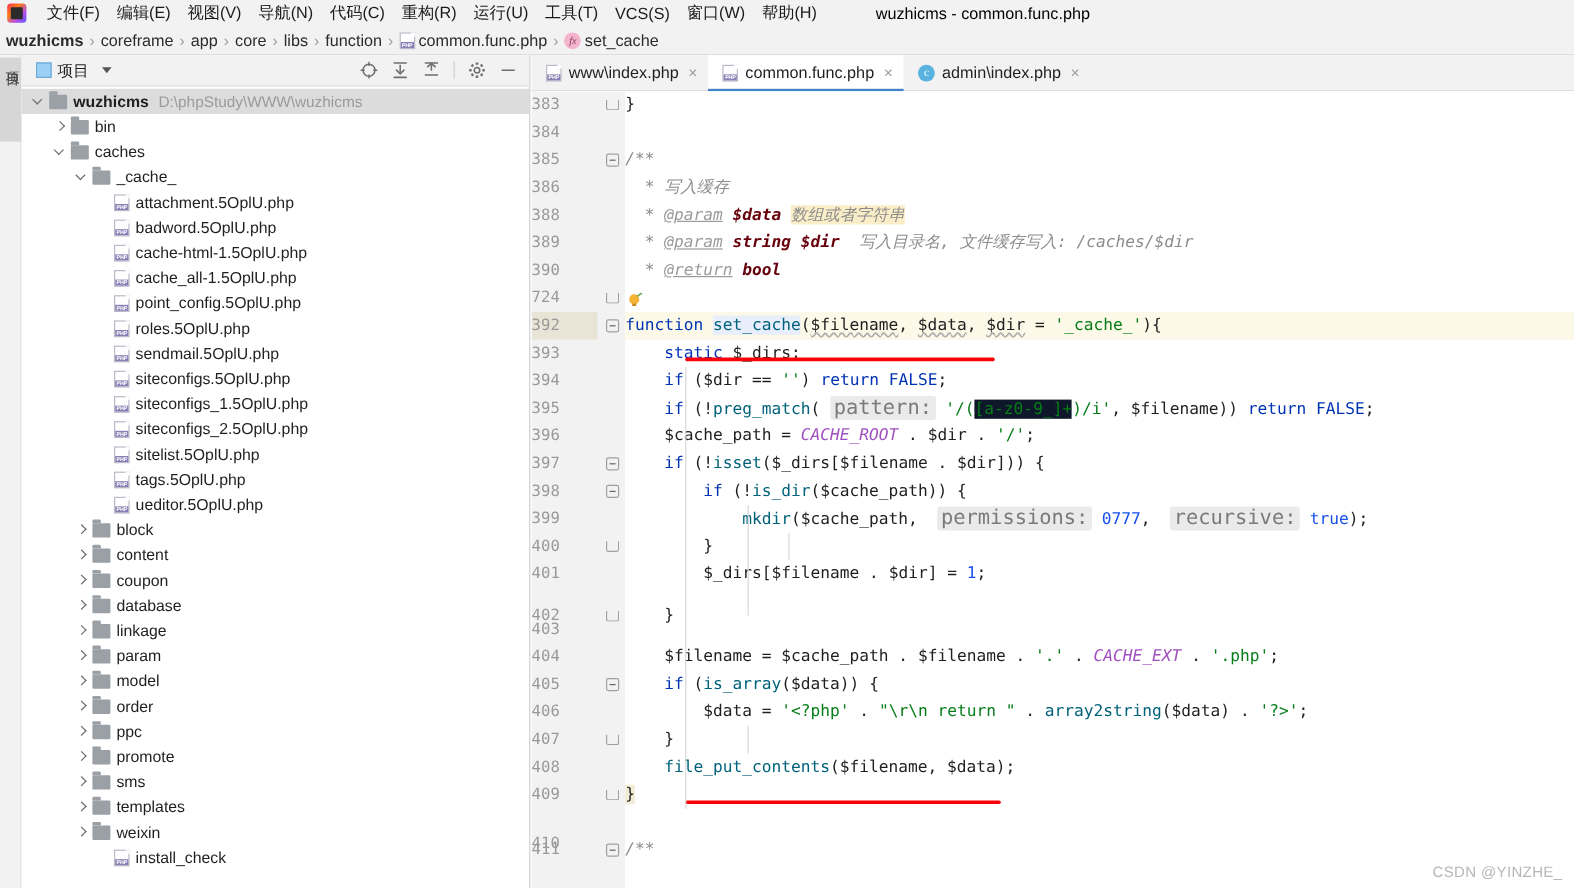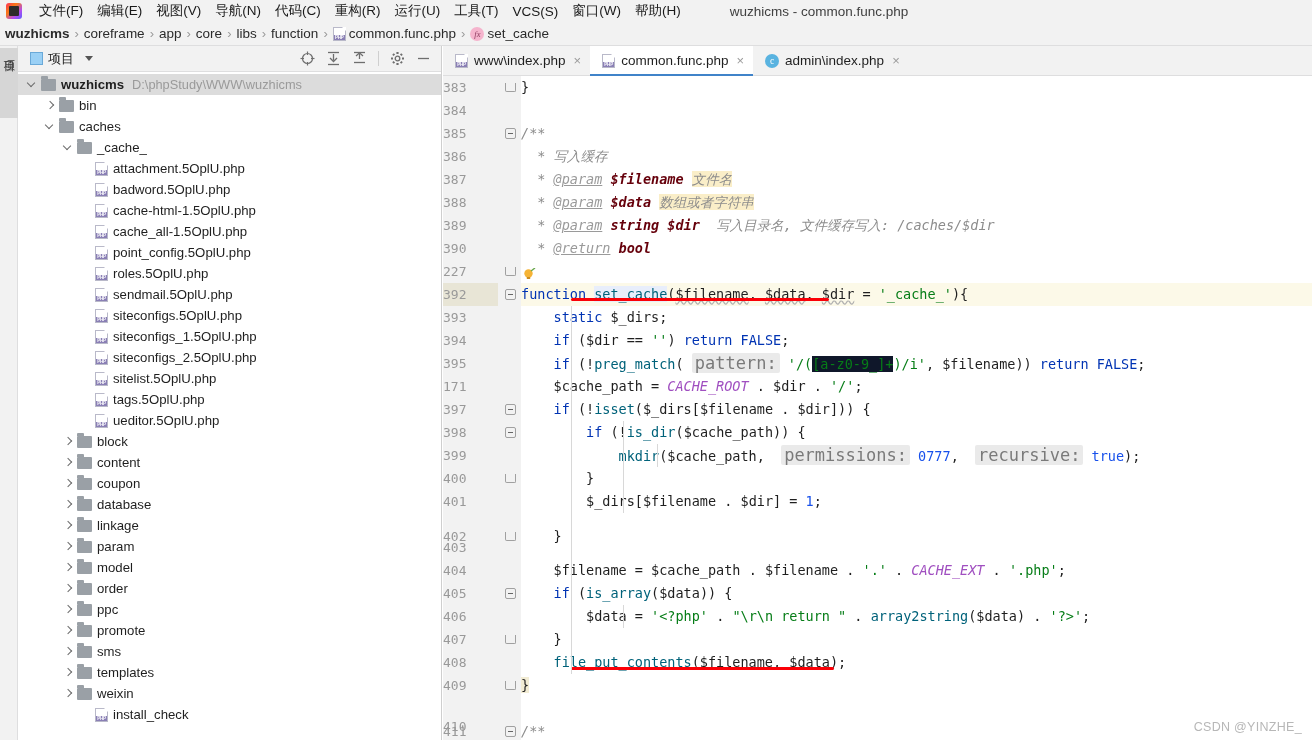--- a/index.html
+++ b/index.html
@@ -28,21 +28,21 @@
     position: relative; flex: none;
   }
   .app-logo::after{
     content:""; position:absolute; left:3px; top:3px; width:10px; height:10px;
     background:#2b2b2b; border-radius:1px;
   }
   .menu-item {
     padding: 2px 7px; color: #1a1a1a; white-space: nowrap; cursor: default;
   }
   .win-title {
-    margin-left: 42px; color: #404040; font-size: 13.5px; white-space: nowrap;
+    margin-left: 42px; color: #000000; font-size: 13.5px; white-space: nowrap;
   }
 
   
   .breadcrumb {
     position: absolute; left: 0; top: 22px; width: 1312px; height: 24px;
     background: #f2f2f2; border-bottom: 1px solid #dededf;
     display: flex; align-items: center; padding-left: 5px;
     font-size: 13.5px; color: #2b2b2b;
   }
   .crumb { white-space: nowrap; }
@@ -536,34 +536,33 @@
     </div>
   </div>
 
   <div class="editor">
     <div class="gutter-bg"></div>
     <div id="code">
         <div class="crow" style="top: 0px;"><span class="lnum">383</span><span class="fold-end"></span><span class="ctext"><span class="t-punct">}</span></span></div>
         <div class="crow" style="top: 0px;"><span class="lnum">384</span><span class="ctext"></span></div>
         <div class="crow" style="top: 0px;"><span class="lnum">385</span><span class="fold-box"></span><span class="ctext"><span class="t-cmt">/**</span></span></div>
         <div class="crow" style="top: 0px;"><span class="lnum">386</span><span class="ctext"><span class="t-cmt">  * </span><span class="t-cmt">写入缓存</span></span></div>
-        <div class="crow" style="top: 0px;"><span class="lnum">387</span><span class="ctext"><span class="t-cmt">  * </span><span class="t-doctag">@param</span><span class="t-cmt"> </span><span class="t-docval">$filename</span><span class="t-cmt"> </span><span class="t-cmt hl-yel">文件名</span></span></div>
         <div class="crow" style="top: 0px;"><span class="lnum">388</span><span class="ctext"><span class="t-cmt">  * </span><span class="t-doctag">@param</span><span class="t-cmt"> </span><span class="t-docval">$data</span><span class="t-cmt"> </span><span class="t-cmt hl-yel">数组或者字符串</span></span></div>
         <div class="crow" style="top: 0px;"><span class="lnum">389</span><span class="ctext"><span class="t-cmt">  * </span><span class="t-doctag">@param</span><span class="t-cmt"> </span><span class="t-docval">string</span><span class="t-cmt"> </span><span class="t-docval">$dir</span><span class="t-cmt">  写入目录名, 文件缓存写入: /caches/$dir</span></span></div>
         <div class="crow" style="top: 0px;"><span class="lnum">390</span><span class="ctext"><span class="t-cmt">  * </span><span class="t-doctag">@return</span><span class="t-cmt"> </span><span class="t-docval">bool</span></span></div>
-        <div class="crow" style="top: 0px;"><span class="lnum">227</span><span class="fold-end"></span><span class="ctext"></span><span class="bulb"><svg width="13" height="13" viewBox="0 0 13 13">
+        <div class="crow" style="top: 0px;"><span class="lnum">724</span><span class="fold-end"></span><span class="ctext"></span><span class="bulb"><svg width="13" height="13" viewBox="0 0 13 13">
               <circle cx="5.5" cy="5.5" r="4.2" fill="#f5b335"></circle>
               <rect x="3.8" y="9" width="3.4" height="2" fill="#c98b20"></rect>
               <line x1="8" y1="3" x2="12" y2="0" stroke="#6aa84f" stroke-width="1.4"></line>
             </svg></span></div>
         <div class="crow cur" style="top: 0px;"><div class="ln-bg"></div><span class="lnum">392</span><span class="fold-box"></span><span class="ctext"><span class="t-kw">function</span> <span class="t-def">set_cache</span><span class="t-punct">(</span><span class="t-plain wavy">$filename</span><span class="t-punct">, </span><span class="t-plain wavy">$data</span><span class="t-punct">, </span><span class="t-plain wavy">$dir</span> <span class="t-punct">=</span> <span class="t-str">'_cache_'</span><span class="t-punct">){</span></span></div>
         <div class="crow" style="top: 0px;"><span class="lnum">393</span><span class="ctext">    <span class="t-kw">static</span> <span class="t-plain">$_dirs</span><span class="t-punct">;</span></span></div>
         <div class="crow" style="top: 0px;"><span class="lnum">394</span><span class="ctext">    <span class="t-kw">if</span> <span class="t-punct">(</span><span class="t-plain">$dir</span> <span class="t-punct">==</span> <span class="t-str">''</span><span class="t-punct">)</span> <span class="t-kw">return</span> <span class="t-kw">FALSE</span><span class="t-punct">;</span></span></div>
         <div class="crow" style="top: 0px;"><span class="lnum">395</span><span class="ctext">    <span class="t-kw">if</span> <span class="t-punct">(!</span><span class="t-fn">preg_match</span><span class="t-punct">(</span> <span class="param-hint">pattern:</span> <span class="t-str">'/(</span><span class="t-str regex-hl">[a-z0-9_]+</span><span class="t-str">)/i'</span><span class="t-punct">, </span><span class="t-plain">$filename</span><span class="t-punct">))</span> <span class="t-kw">return</span> <span class="t-kw">FALSE</span><span class="t-punct">;</span></span></div>
-        <div class="crow" style="top: 0px;"><span class="lnum">171</span><span class="ctext">    <span class="t-plain">$cache_path</span> <span class="t-punct">=</span> <span class="t-const2">CACHE_ROOT</span> <span class="t-punct">.</span> <span class="t-plain">$dir</span> <span class="t-punct">.</span> <span class="t-str">'/'</span><span class="t-punct">;</span></span></div>
+        <div class="crow" style="top: 0px;"><span class="lnum">396</span><span class="ctext">    <span class="t-plain">$cache_path</span> <span class="t-punct">=</span> <span class="t-const2">CACHE_ROOT</span> <span class="t-punct">.</span> <span class="t-plain">$dir</span> <span class="t-punct">.</span> <span class="t-str">'/'</span><span class="t-punct">;</span></span></div>
         <div class="crow" style="top: 0px;"><span class="lnum">397</span><span class="fold-box"></span><span class="ctext">    <span class="t-kw">if</span> <span class="t-punct">(!</span><span class="t-fn">isset</span><span class="t-punct">(</span><span class="t-plain">$_dirs</span><span class="t-punct">[</span><span class="t-plain">$filename</span> <span class="t-punct">.</span> <span class="t-plain">$dir</span><span class="t-punct">]))</span> <span class="t-punct">{</span></span></div>
         <div class="crow" style="top: 0px;"><span class="lnum">398</span><span class="fold-box"></span><span class="ctext">        <span class="t-kw">if</span> <span class="t-punct">(!</span><span class="t-fn">is_dir</span><span class="t-punct">(</span><span class="t-plain">$cache_path</span><span class="t-punct">))</span> <span class="t-punct">{</span></span></div>
         <div class="crow" style="top: 0px;"><span class="lnum">399</span><span class="ctext">            <span class="t-fn">mkdir</span><span class="t-punct">(</span><span class="t-plain">$cache_path</span><span class="t-punct">,</span>  <span class="param-hint">permissions:</span> <span class="t-num">0777</span><span class="t-punct">,</span>  <span class="param-hint">recursive:</span> <span class="t-num">true</span><span class="t-punct">);</span></span></div>
         <div class="crow" style="top: 0px;"><span class="lnum">400</span><span class="fold-end"></span><span class="ctext">        <span class="t-punct">}</span></span></div>
         <div class="crow" style="top: 0px;"><span class="lnum">401</span><span class="ctext">        <span class="t-plain">$_dirs</span><span class="t-punct">[</span><span class="t-plain">$filename</span> <span class="t-punct">.</span> <span class="t-plain">$dir</span><span class="t-punct">]</span> <span class="t-punct">=</span> <span class="t-num">1</span><span class="t-punct">;</span></span></div>
         <div class="crow" style="top: 12px;"><span class="lnum">402</span><span class="fold-end"></span><span class="ctext">    <span class="t-punct">}</span></span></div>
         <div class="crow" style="top: 0px;"><span class="lnum">403</span><span class="ctext"></span></div>
         <div class="crow" style="top: 0px;"><span class="lnum">404</span><span class="ctext">    <span class="t-plain">$filename</span> <span class="t-punct">=</span> <span class="t-plain">$cache_path</span> <span class="t-punct">.</span> <span class="t-plain">$filename</span> <span class="t-punct">.</span> <span class="t-str">'.'</span> <span class="t-punct">.</span> <span class="t-const2">CACHE_EXT</span> <span class="t-punct">.</span> <span class="t-str">'.php'</span><span class="t-punct">;</span></span></div>
         <div class="crow" style="top: 0px;"><span class="lnum">405</span><span class="fold-box"></span><span class="ctext">    <span class="t-kw">if</span> <span class="t-punct">(</span><span class="t-fn">is_array</span><span class="t-punct">(</span><span class="t-plain">$data</span><span class="t-punct">))</span> <span class="t-punct">{</span></span></div>
         <div class="crow" style="top: 0px;"><span class="lnum">406</span><span class="ctext">        <span class="t-plain">$data</span> <span class="t-punct">=</span> <span class="t-str">'&lt;?php'</span> <span class="t-punct">.</span> <span class="t-str">"\r\n return "</span> <span class="t-punct">.</span> <span class="t-fn">array2string</span><span class="t-punct">(</span><span class="t-plain">$data</span><span class="t-punct">)</span> <span class="t-punct">.</span> <span class="t-str">'?&gt;'</span><span class="t-punct">;</span></span></div>

